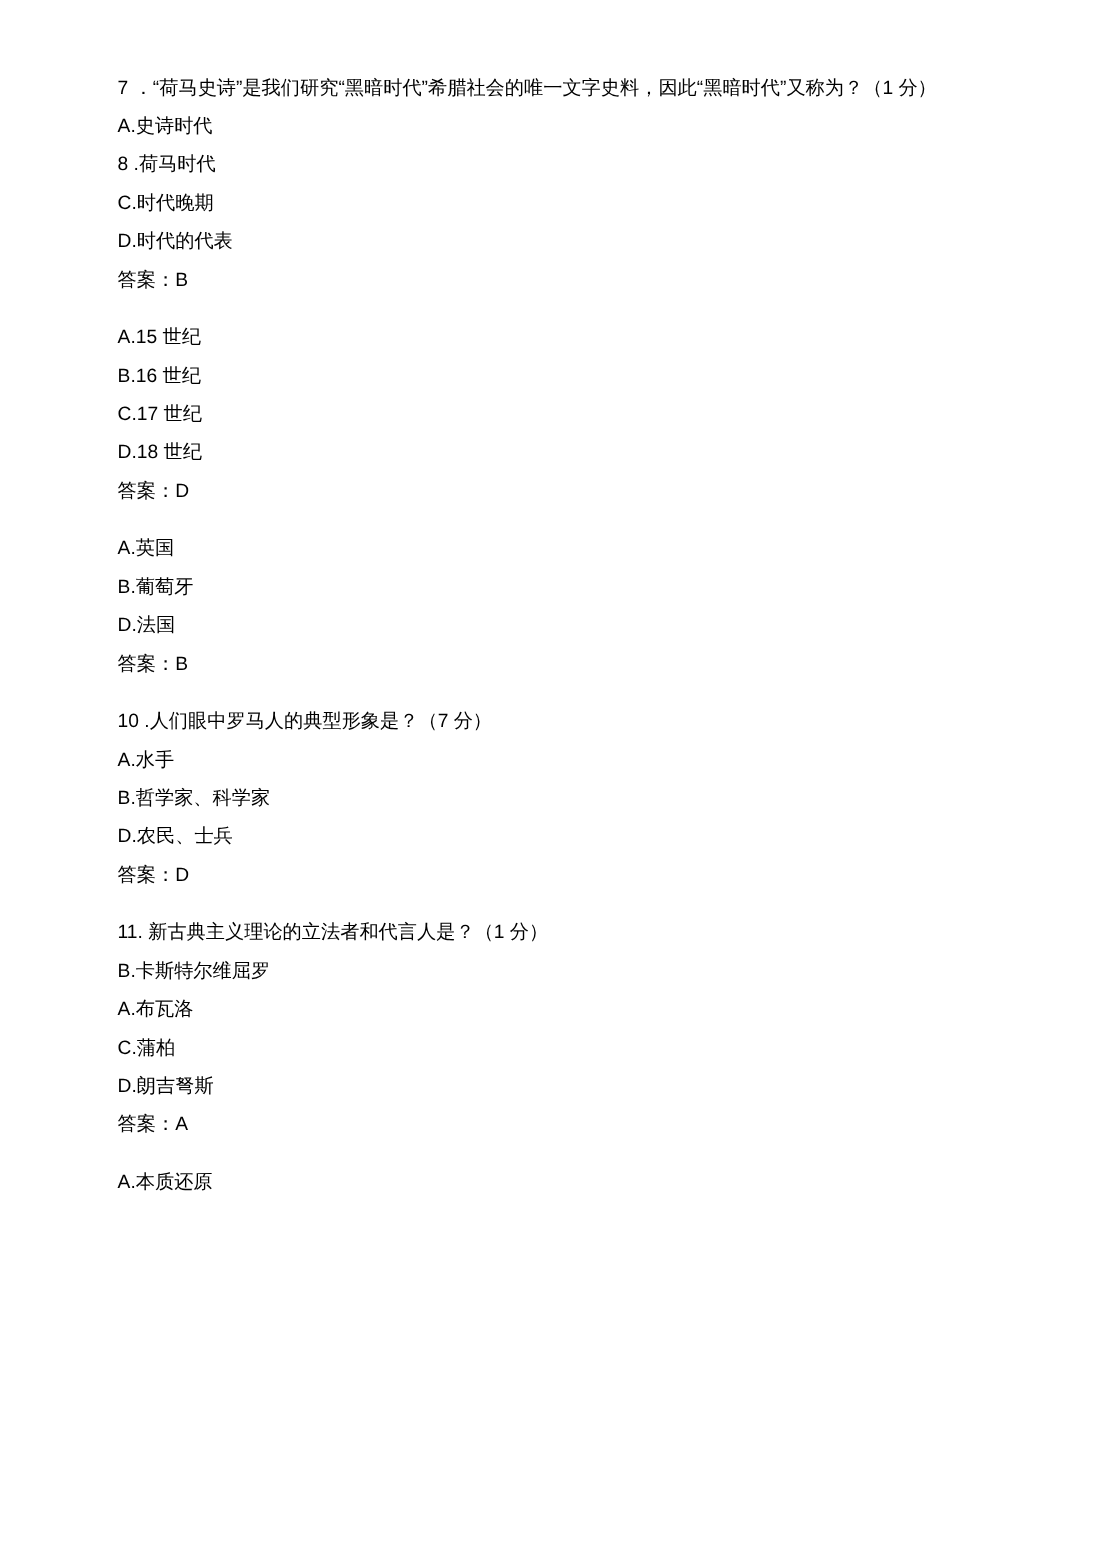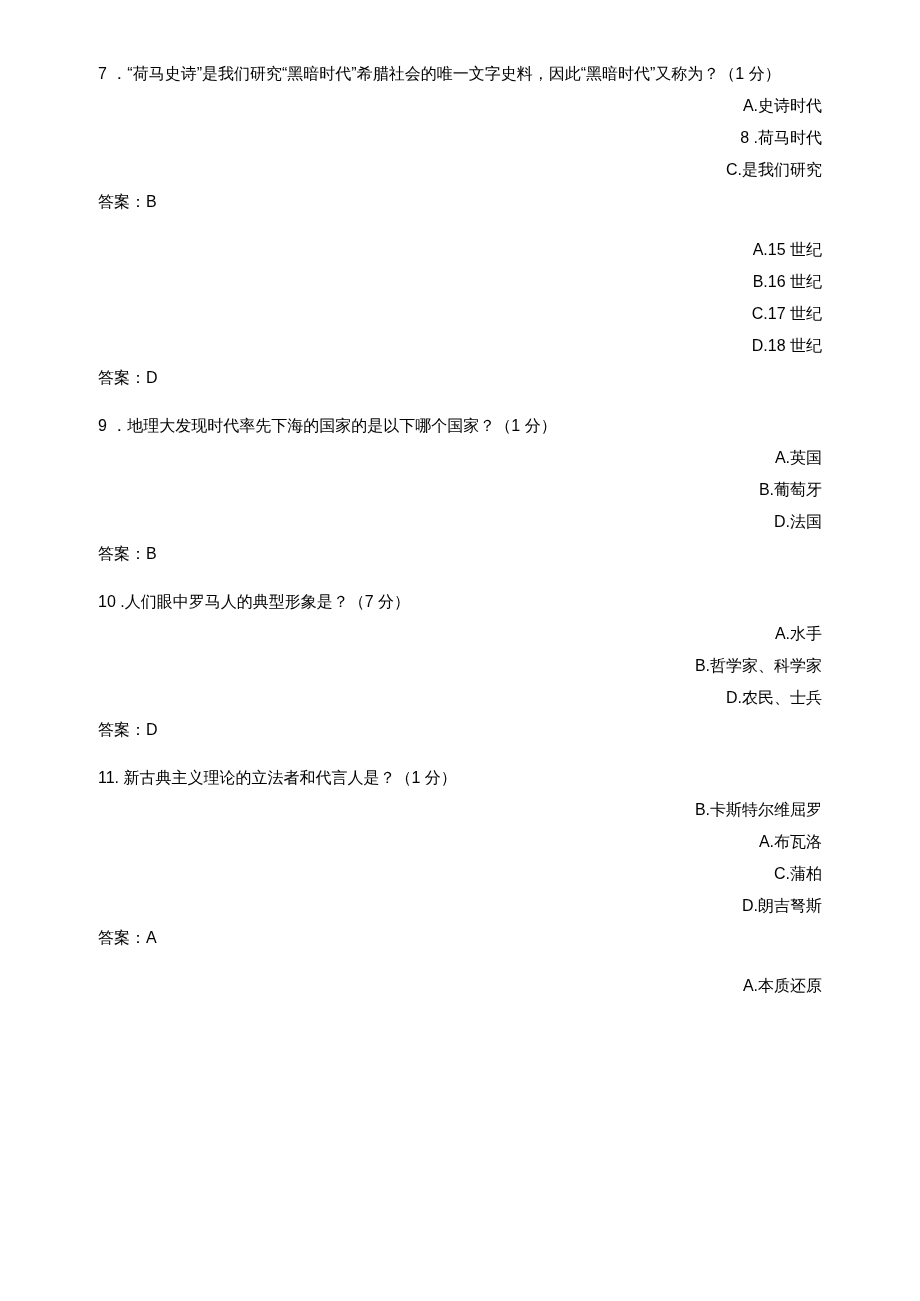--- a/index.html
+++ b/index.html
@@ -18,58 +18,54 @@
     padding: 56px 98px 40px 98px;
   }
   .q-block {
     margin-bottom: 24px;
   }
   .q-line {
     margin: 6px 0;
   }
   .opt-line {
     margin: 8px 0;
-    text-align: right;
   }
   .ans-line {
     margin: 2px 0;
   }
   .num {
     font-family: Arial, sans-serif;
   }
 </style>
 </head>
 <body>
 
 <div class="page">
 
   <div class="q-block">
     <div class="q-line">
       <span class="num">7</span>
       <span>．“荷马史诗”是我们研究“黑暗时代”希腊社会的唯一文字史料，因此“黑暗时代”又称为？（1 分）</span>
     </div>
     <div class="opt-line">A.史诗时代</div>
     <div class="opt-line">8 .荷马时代</div>
-    <div class="opt-line">C.是我们研究</div>
+    <div class="opt-line">C.时代晚期</div>
+    <div class="opt-line">D.时代的代表</div>
     <div class="ans-line">答案：B</div>
   </div>
 
   <div class="q-block">
     <div class="opt-line">A.15 世纪</div>
     <div class="opt-line">B.16 世纪</div>
     <div class="opt-line">C.17 世纪</div>
     <div class="opt-line">D.18 世纪</div>
     <div class="ans-line">答案：D</div>
   </div>
 
   <div class="q-block">
-    <div class="q-line">
-      <span class="num">9</span>
-      <span>．地理大发现时代率先下海的国家的是以下哪个国家？（1 分）</span>
-    </div>
     <div class="opt-line">A.英国</div>
     <div class="opt-line">B.葡萄牙</div>
     <div class="opt-line">D.法国</div>
     <div class="ans-line">答案：B</div>
   </div>
 
   <div class="q-block">
     <div class="q-line">
       <span class="num">10</span>
       <span>.人们眼中罗马人的典型形象是？（7 分）</span>

